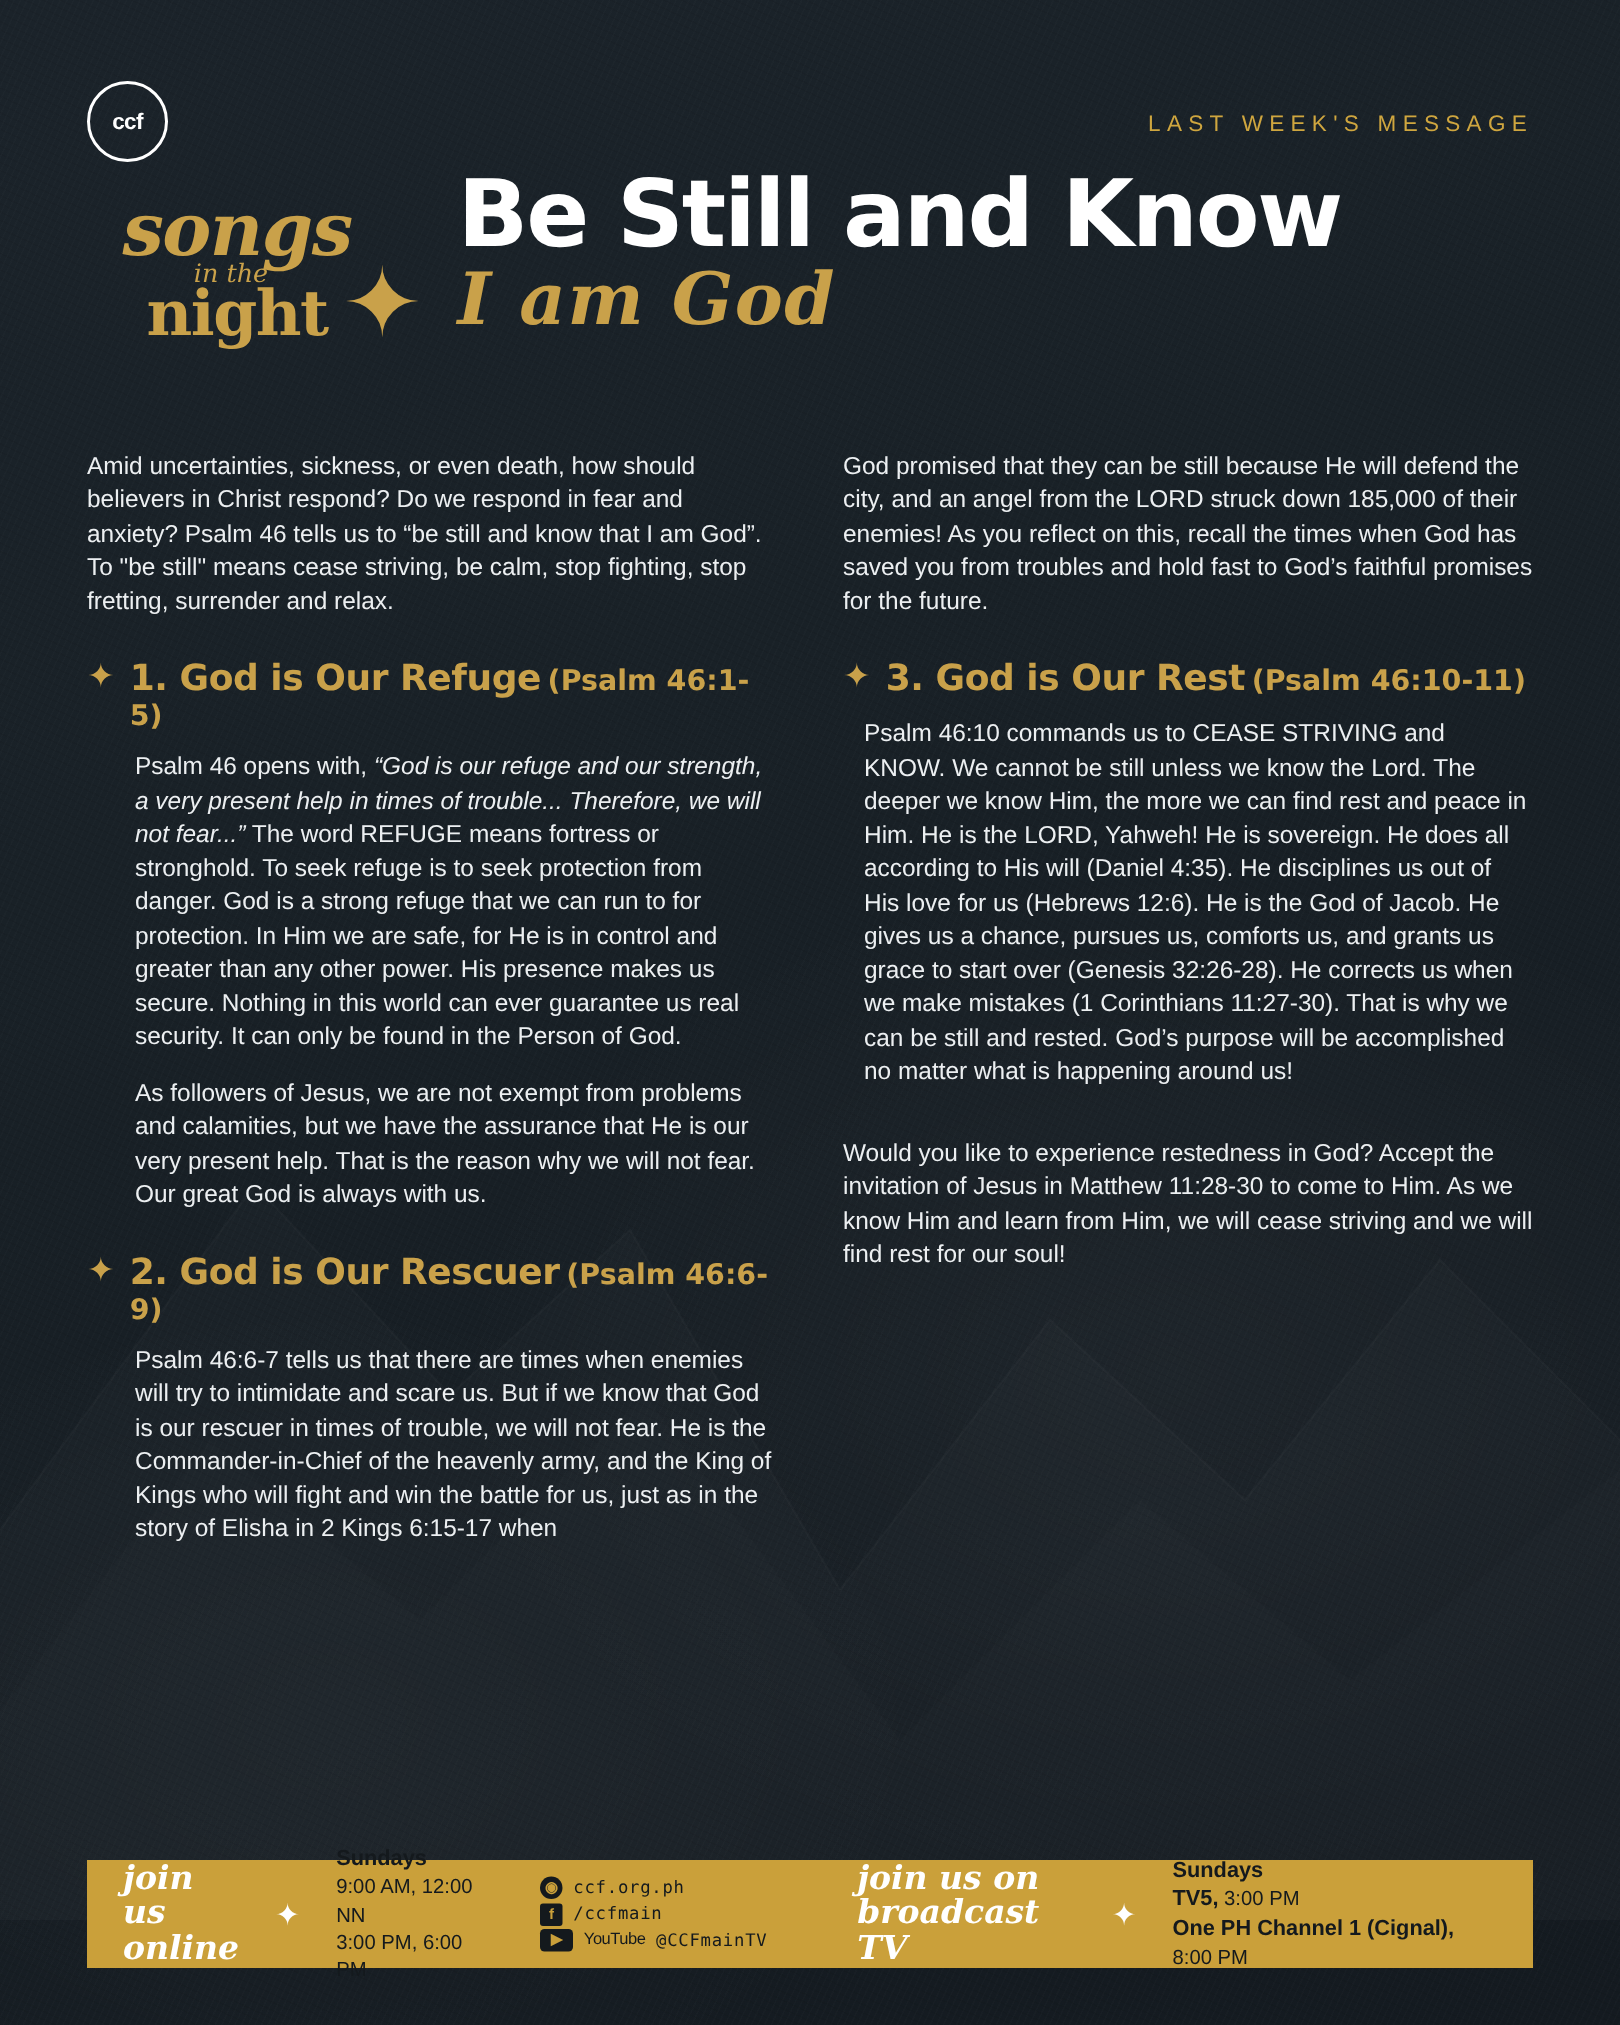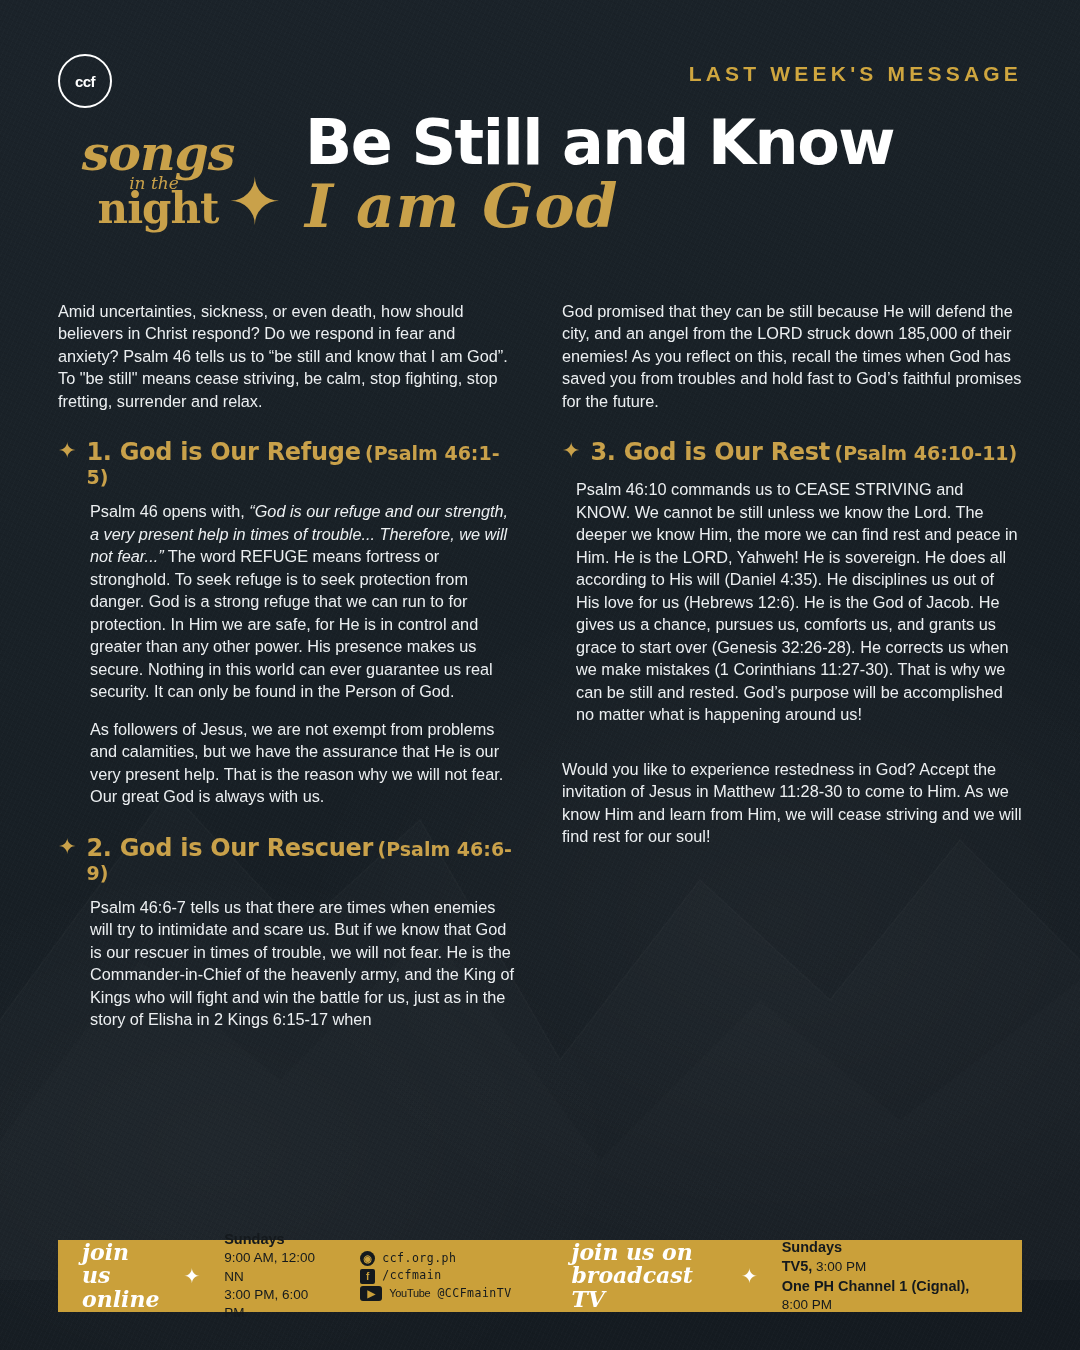--- a/index.html
+++ b/index.html
@@ -48,25 +48,25 @@
     width: 54px; height: 54px;
     border: 2px solid #ffffff;
     border-radius: 50%;
     display: flex; align-items: center; justify-content: center;
     font-size: 15px; font-weight: bold; color: #fff;
     letter-spacing: -0.5px;
     font-family: "Liberation Sans", sans-serif;
   }
   .kicker {
     position: absolute;
-    right: 58px; top: 62px;
+    right: 58px; top: 74px;
     color: #cfa63f;
-    font-size: 21px;
+    font-size: 15px;
     letter-spacing: 4.2px;
-    font-weight: 700;
+    font-weight: 400;
   }
 
   .series {
     position: absolute;
     left: 58px; top: 130px;
     width: 200px;
     text-align: center;
   }
   .series .s1 {
     font-family: "DejaVu Serif", serif;
@@ -116,21 +116,21 @@
     font-weight: bold;
     font-size: 62px;
     color: #ffffff;
     letter-spacing: -1.5px;
     line-height: 1;
   }
   .title-script {
     font-family: "DejaVu Serif", serif;
     font-style: italic;
     font-weight: bold;
-    font-size: 60px;
+    font-size: 48px;
     color: #c9a14a;
     line-height: 1;
     margin-top: 2px;
     letter-spacing: 1px;
   }
 
   
   .cols {
     position: absolute;
     left: 0; top: 300px;

